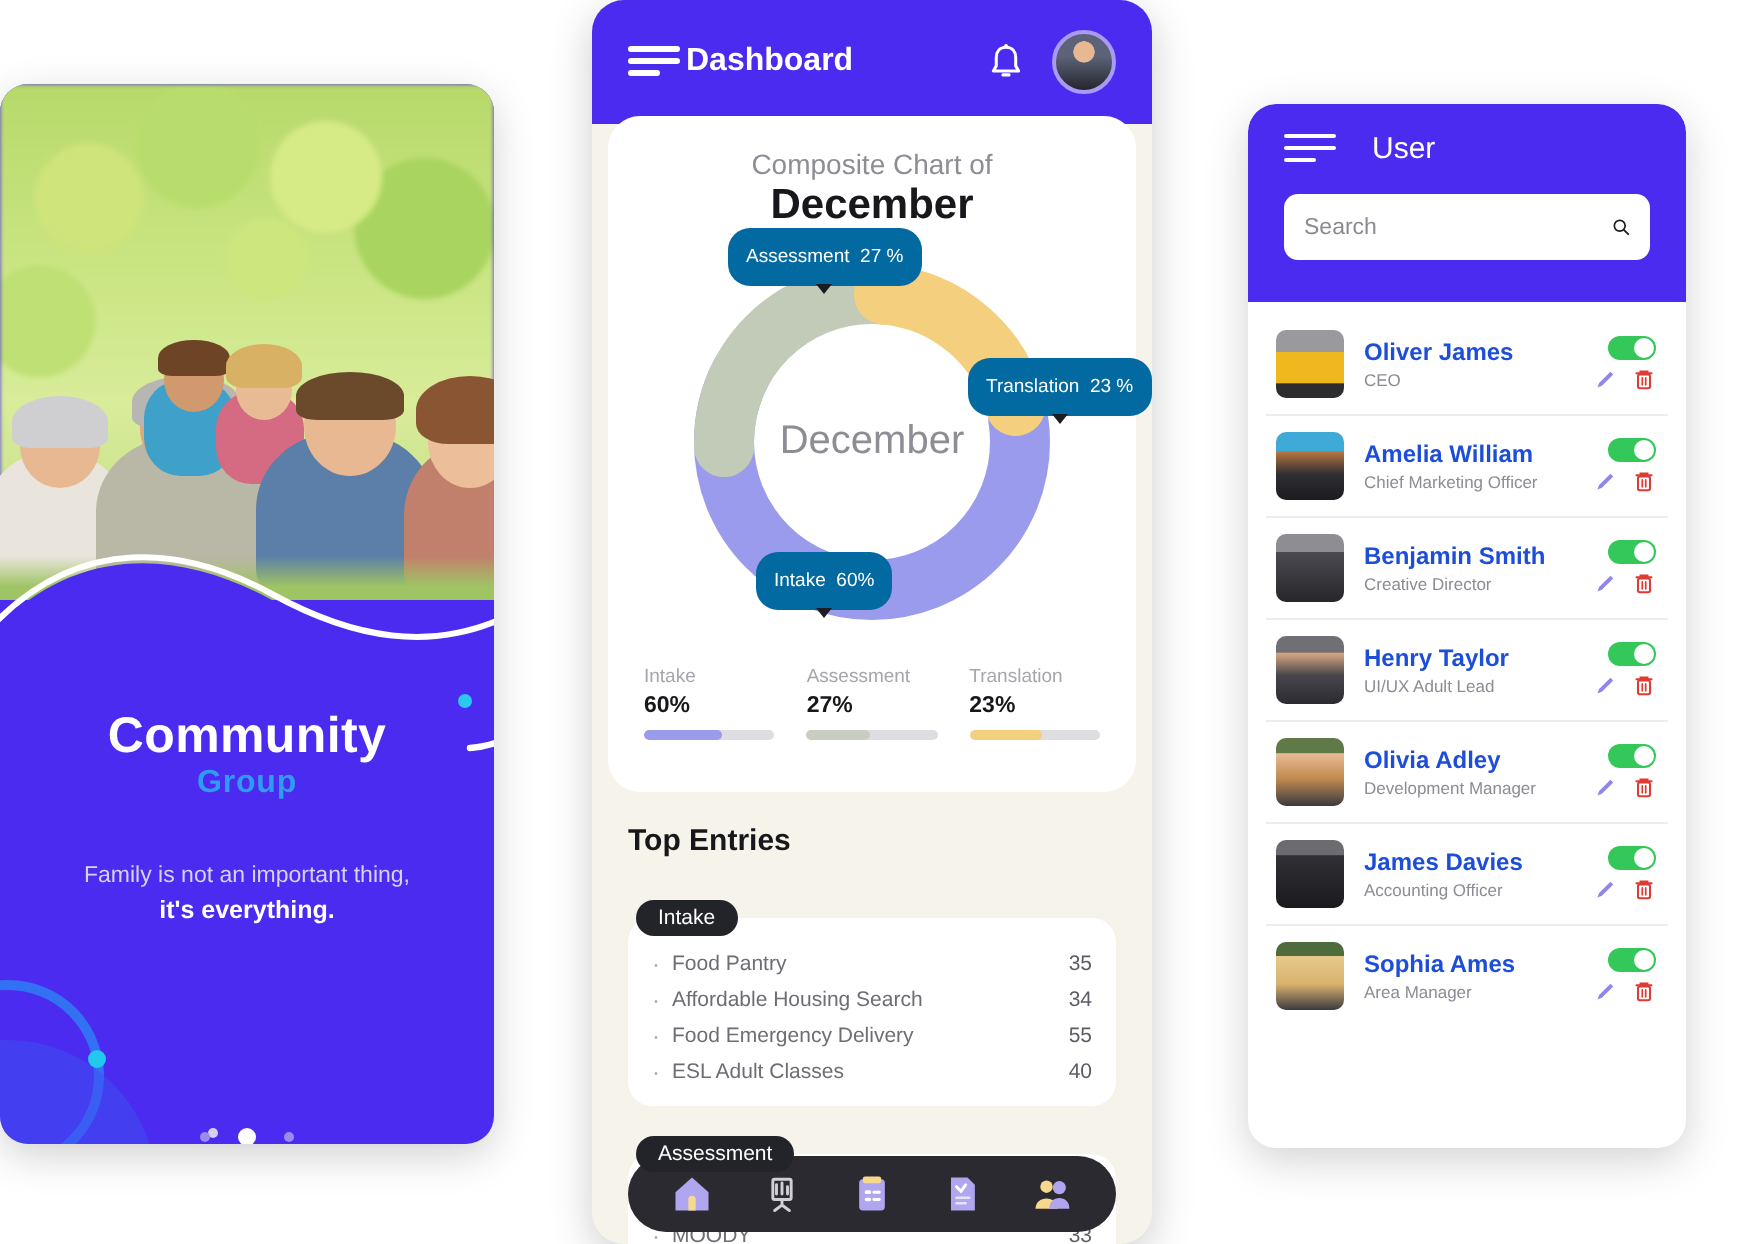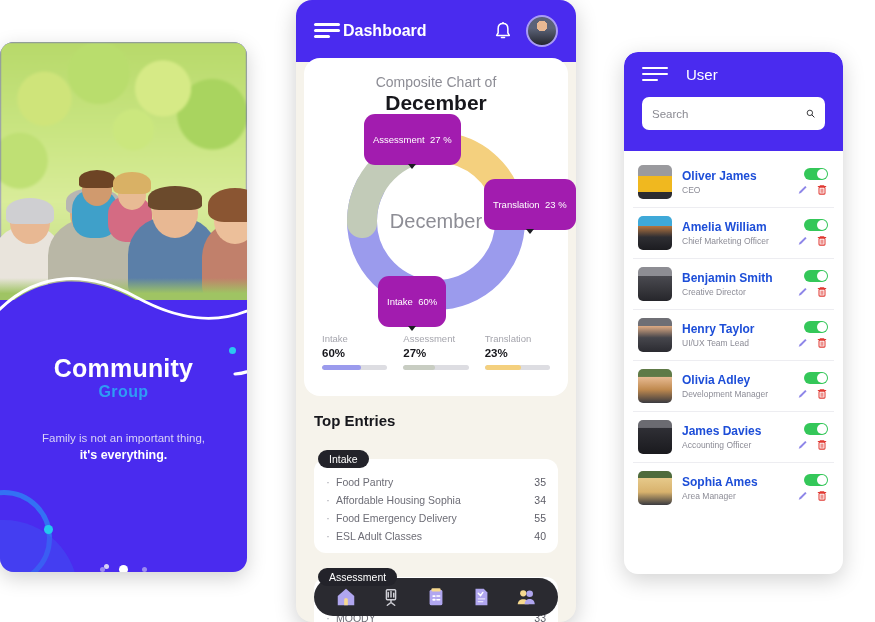--- a/index.html
+++ b/index.html
@@ -113,22 +113,22 @@
     border:2px solid #a99bf5; overflow:hidden; cursor:pointer;
   }
   .chart-card {
     position:absolute; left:8px; top:58px; width:264px; height:338px;
     background:#ffffff; border-radius:16px;
   }
   .cc-sub { text-align:center; color:#8d8d95; font-size:14px; margin-top:16px; }
   .cc-title { text-align:center; color:#17171c; font-size:21px; font-weight:bold; margin-top:1px;}
   .donut-wrap { position:relative; width:200px; height:200px; margin: 6px auto 0; }
   .donut-label {
-    position:absolute; background:#a21caf; color:#fff;
-    font-size:9.5px; border-radius:11px; padding:20px 9px; white-space:nowrap;
+    position:absolute; background:#0369a1; color:#fff;
+    font-size:9.5px; border-radius:11px; padding:9px 9px; white-space:nowrap;
     z-index:5;
     text-align:center;
   }
   .donut-label:after {
     content:''; position:absolute; left:50%; margin-left:-4px; bottom:-4px;
     border-left:4px solid transparent; border-right:4px solid transparent;
     border-top:5px solid #1c1c22;
   }
   .donut-center {
     position:absolute; left:50%; top:50%; transform:translate(-50%,-50%);
@@ -362,21 +362,21 @@
       <div>
         <span class="tagchip">Intake</span>
         <div class="entry-box">
           <div class="entry-row">
             <span class="bul">·</span>
             <span class="nm">Food Pantry</span>
             <span class="num">35</span>
           </div>
           <div class="entry-row">
             <span class="bul">·</span>
-            <span class="nm">Affordable Housing Sophia</span>
+            <span class="nm">Affordable Housing Search</span>
             <span class="num">34</span>
           </div>
           <div class="entry-row">
             <span class="bul">·</span>
             <span class="nm">Food Emergency Delivery</span>
             <span class="num">55</span>
           </div>
           <div class="entry-row">
             <span class="bul">·</span>
             <span class="nm">ESL Adult Classes</span>
@@ -513,21 +513,21 @@
               <path d="M6 6.4 v4 M8 6.4 v4" stroke="#E03A33" stroke-width="1" stroke-linecap="round"></path>
             </svg>
           </div>
         </div>
       </div>
 
       <div class="user-row">
         <div class="u-av" style="background:linear-gradient(180deg,#6f6f75 0 24%, #d9a781 25%, #46464c 58%, #2b2b31 100%);"></div>
         <div class="u-txt">
           <div class="u-name">Henry Taylor</div>
-          <div class="u-role">UI/UX Team Lead</div>
+          <div class="u-role">UI/UX Adult Lead</div>
         </div>
         <div class="u-actions">
           <div class="toggle"></div>
           <div class="row-icons">
             <svg class="ic" viewBox="0 0 14 14">
               <path d="M2 12 L3 9.4 L9.6 2.8 L11.2 4.4 L4.6 11 Z" fill="#8E86E8"></path>
             </svg>
             <svg class="ic" viewBox="0 0 14 14">
               <path d="M2.6 3.6 h8.8 M5 3.6 v-1 h4 v1" stroke="#E03A33" stroke-width="1.2" fill="none" stroke-linecap="round"></path>
               <rect x="3.5" y="4.4" width="7" height="8" rx="1" fill="none" stroke="#E03A33" stroke-width="1.2"></rect>

